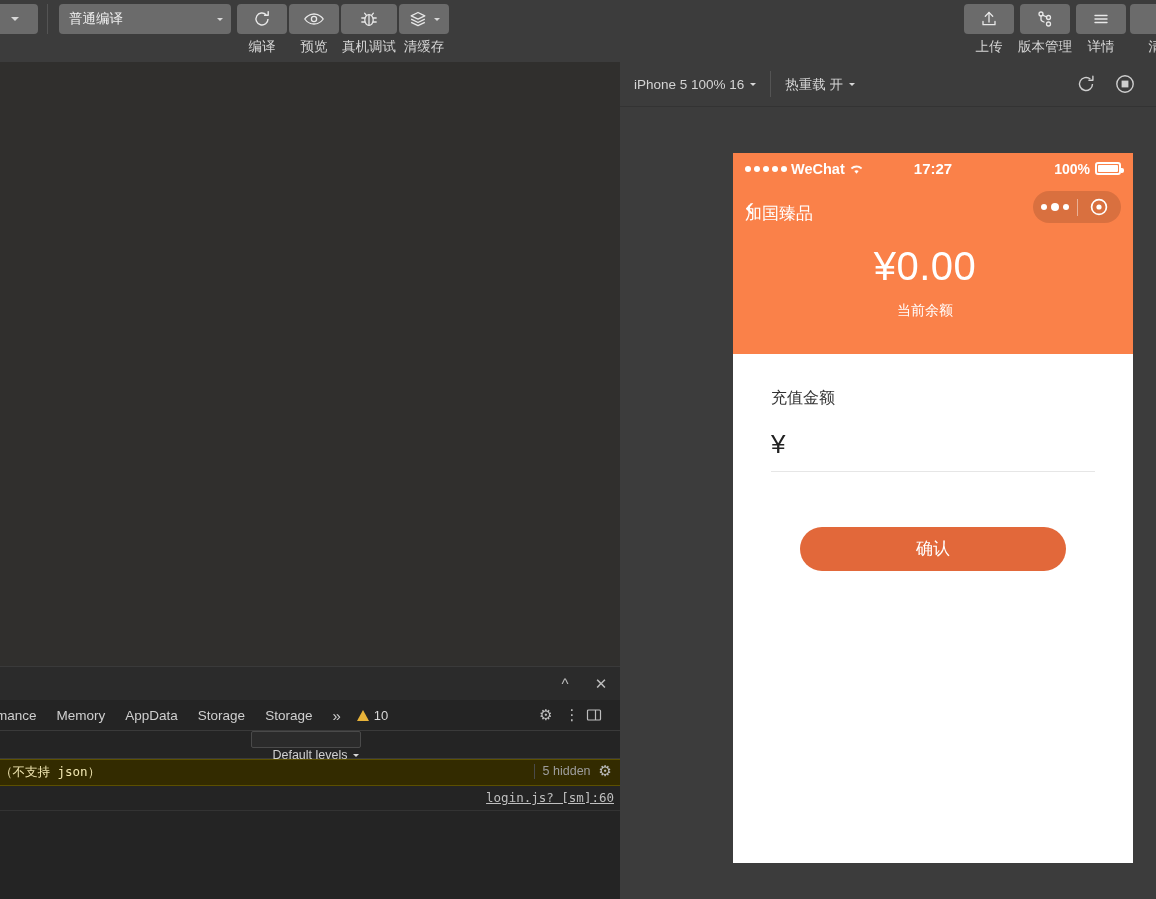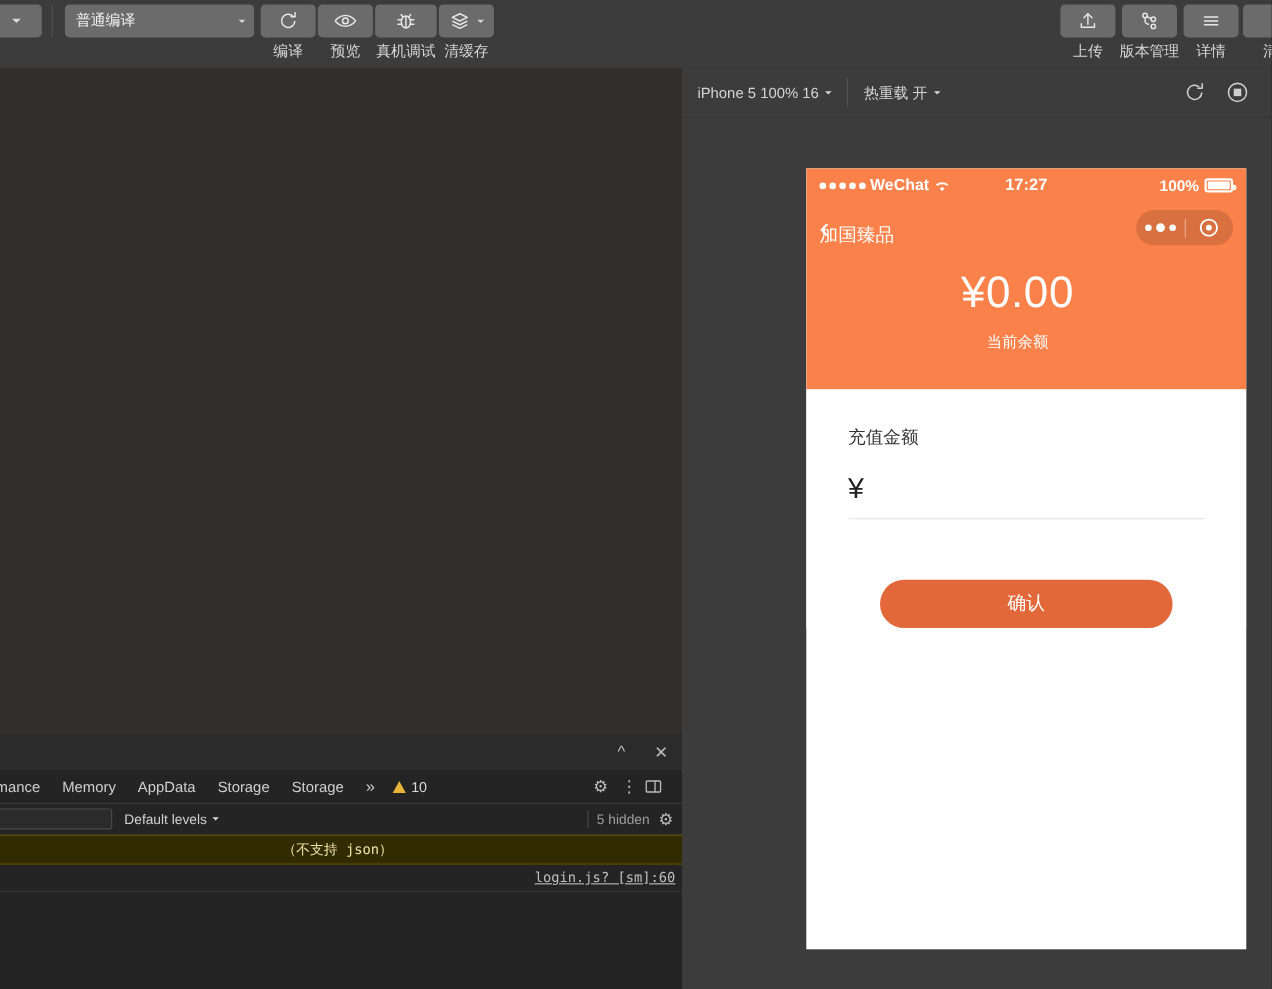--- a/index.html
+++ b/index.html
@@ -94,36 +94,36 @@
   .dt-more { color: #cfcfcf; padding: 0 10px; cursor: pointer; font-size: 15px; }
   .dt-warn { display: flex; align-items: center; gap: 5px; color: #d8d8d8; font-size: 13px;
              margin-left: 6px; cursor: pointer; }
   .warn-tri { width: 0; height: 0; border-left: 6px solid transparent; border-right: 6px solid transparent;
               border-bottom: 11px solid #e8b339; position: relative; }
   .dt-tools { display: flex; align-items: center; margin-left: auto; gap: 2px; padding-right: 10px; }
   .dt-tools .ic { color: #bdbdbd; cursor: pointer; width: 24px; text-align: center; font-size: 15px; }
 
   .dt-filterbar {
     height: 28px; background: #242424; display: flex; align-items: center;
-    border-bottom: 1px solid #3a3a3a; font-size: 12.5px;
+    border-bottom: 1px solid #3a3a3a; font-size: 12.5px; flex-direction: column;
   }
   .filter-input {
     background: #2b2b2b; border: 1px solid #4a4a4a; border-radius: 2px;
     height: 19px; width: 110px; margin-left: -8px;
   }
   .levels { color: #d0d0d0; margin-left: 11px; display: flex; align-items: center; gap: 5px; cursor: pointer; }
   .dt-filter-right { margin-left: auto; display: flex; align-items: center; gap: 8px; padding-right: 8px; }
   .vsep { width: 1px; height: 15px; background: #4a4a4a; }
   .hidden-count { color: #9d9d9d; font-size: 12.5px; cursor: pointer; }
 
   .console-body { background: #242424; }
   .msg-warning {
     background: #332b00; border-top: 1px solid #5c5000; border-bottom: 1px solid #5c5000;
     color: #f0e6b0; font-family: "DejaVu Sans Mono", monospace; font-size: 12.5px;
-    padding: 4px 6px 4px 0; min-height: 24px; display: flex; align-items: center; justify-content: center;
+    padding: 4px 6px 4px 0; min-height: 24px; display: flex; align-items: center;
   }
   .msg-link-row {
     display: flex; justify-content: flex-end; padding: 4px 6px 5px 0;
     border-bottom: 1px solid #333;
   }
   .src-link {
     color: #bfbfbf; font-family: "DejaVu Sans Mono", monospace; font-size: 12.5px;
     text-decoration: underline; cursor: pointer;
   }
 

